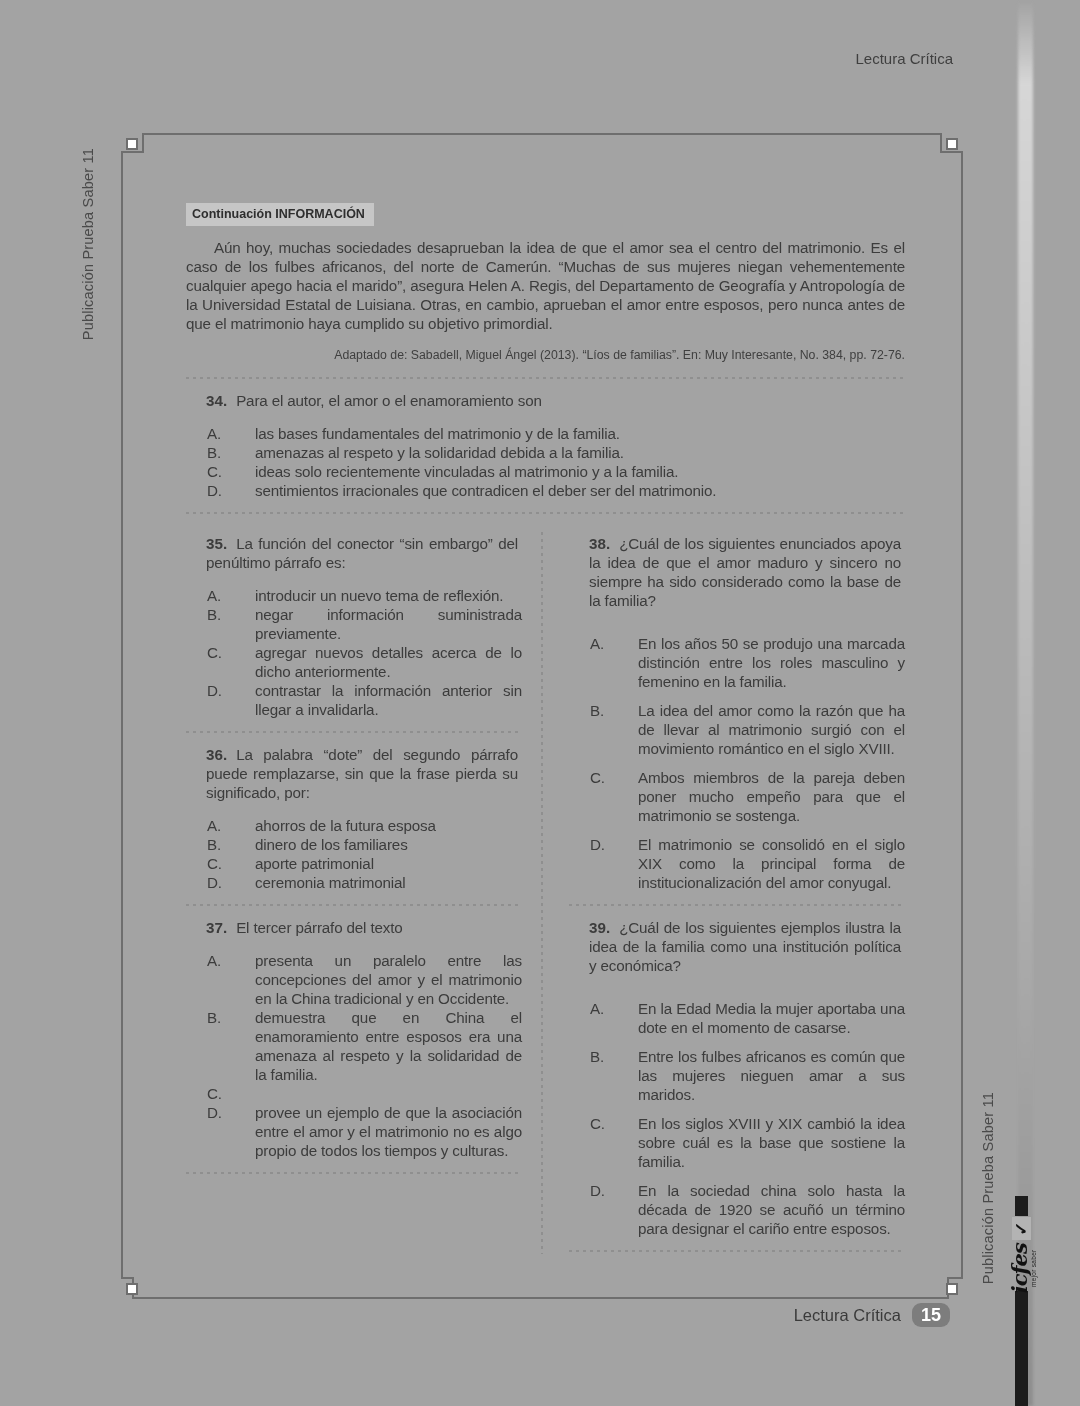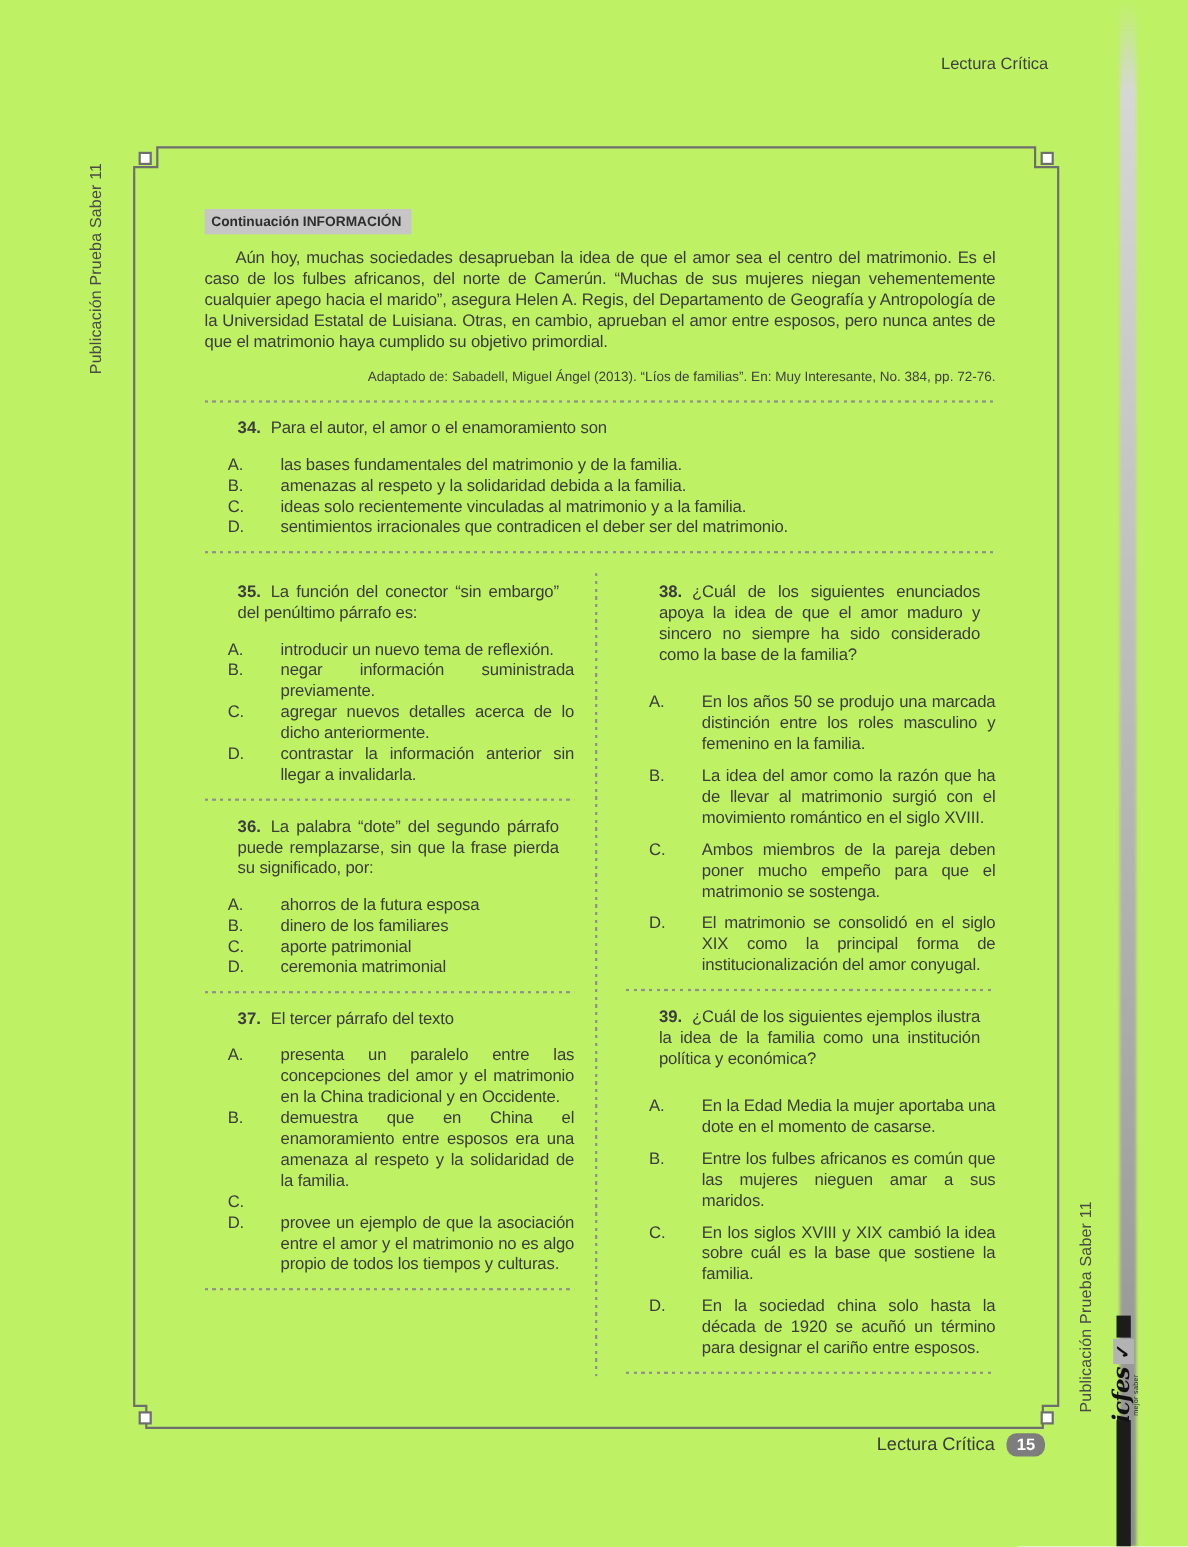--- a/index.html
+++ b/index.html
@@ -1,17 +1,17 @@
 <!DOCTYPE html>
 <html><head>
 <meta charset="utf-8">
 <style>
   html,body{margin:0;padding:0;background:#ffffff;}
   .page{
-    position:relative;width:1080px;height:1406px;background:#bef264;overflow:hidden;
+    position:relative;width:1080px;height:1406px;background:#a3a3a3;overflow:hidden;
     font-family:"Liberation Sans",sans-serif;color:#3c3c3c;
   }
   
   .vtext{
     position:absolute;
     writing-mode:vertical-rl;
     transform:rotate(180deg);
     font-size:14.5px;color:#4a4a4a;letter-spacing:.2px;white-space:nowrap;
   }
   .vtext.left{left:80px;top:148px;}
@@ -22,49 +22,49 @@
   
   .scan-strip{
     position:absolute;left:1018px;top:0;width:15px;height:1406px;
     background:linear-gradient(180deg,rgba(190,190,190,0) 0%,#d6d6d6 6%,#c2c2c2 35%,#a8a8a8 70%,#8d8d8d 100%);
     filter:blur(1.5px);
   }
   
   .content{position:absolute;left:186px;top:190px;width:719px;font-size:15.2px;line-height:19px;letter-spacing:-.15px;}
   .cont-label{
     display:inline-block;background:#c6c6c6;color:#2e2e2e;font-weight:bold;
-    font-size:12.5px;line-height:1;padding:5px 9px 5px 6px;letter-spacing:0;
+    font-size:12.5px;line-height:1;padding:5px 9px 5px 6px;letter-spacing:0;margin-top:13px;
   }
   .passage{margin:12px 0 0;text-align:justify;text-indent:28px;}
   .attribution{margin:13px 0 0;text-align:right;font-size:12.3px;letter-spacing:0;color:#3f3f3f;}
   .hr-dashed{
     height:2px;margin:12px 0;
     background:repeating-linear-gradient(90deg,#8f8f8f 0 3px,transparent 3px 7px);
   }
   .question{margin:8px 0 12px;}
-  .q-heading{margin:14px;padding-left:16px;text-align:justify;}
+  .q-heading{margin:4px;padding-left:16px;text-align:justify;}
   .q-num{font-weight:bold;margin-right:9px;letter-spacing:0;}
   .options{margin-top:14px;}
   .opt{display:flex;padding-left:21px;}
   .opt .letter{flex:0 0 48px;}
   .opt .otext{flex:1 1 auto;text-align:justify;}
   
   .columns{position:relative;display:flex;margin-top:2px;justify-content:flex-end;}
   .col-left{width:336px;}
   .col-right{width:336px;margin-left:auto;}
   .col-right .opt{margin-bottom:10px;}
   .col-right .options{margin-top:24px;}
   .vdivider{
     position:absolute;left:355px;top:6px;bottom:10px;width:2px;
     background:repeating-linear-gradient(180deg,#8f8f8f 0 3px,transparent 3px 7px);
   }
   
   .footer{position:absolute;top:1303px;right:130px;display:flex;align-items:center;gap:11px;font-size:16.5px;color:#3a3a3a;}
   .page-badge{
-    background:#7d7d7d;color:#ffffff;font-weight:bold;font-size:15px;
+    background:#7d7d7d;color:#ffffff;font-weight:bold;font-size:18px;
     padding:3px 9px;border-radius:9px;line-height:1;
   }
   
   .icfes{position:absolute;left:1008px;top:1196px;width:30px;height:210px;}
   .icfes .bar-top{width:13px;height:20px;background:#1c1c1c;margin-left:7px;}
   .icfes .check-box{width:19px;height:23px;background:#b3b3b3;margin-left:4px;margin-top:1px;
     display:flex;align-items:center;justify-content:center;}
   .icfes .check-glyph{transform:rotate(-90deg);font-weight:bold;font-size:17px;color:#111;line-height:1;}
   .icfes .logo-text{position:relative;width:30px;height:49px;}
   .icfes .logo-rot{

